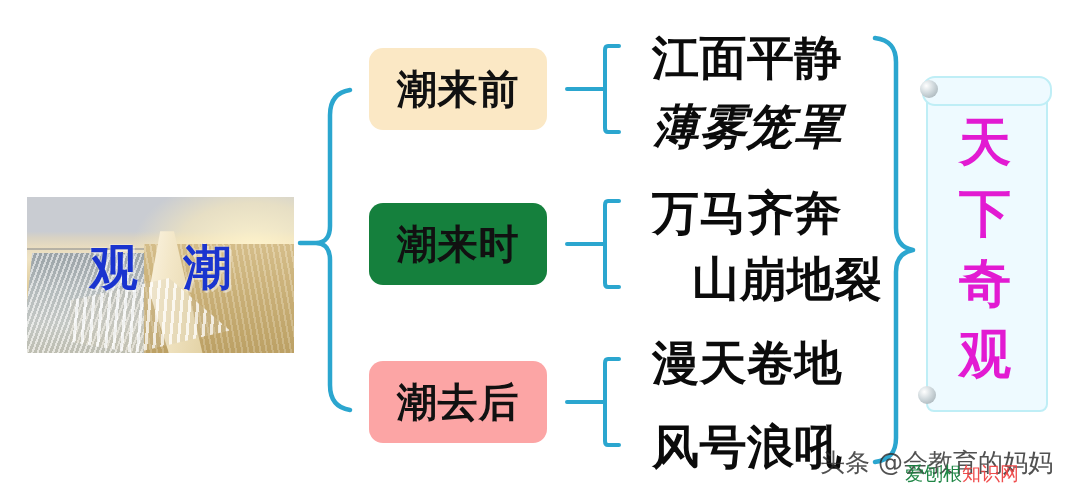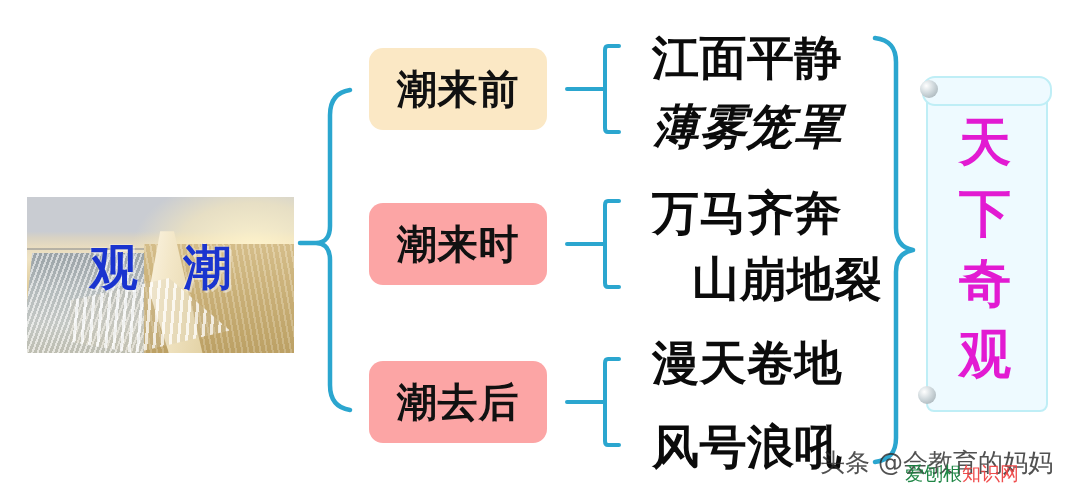--- a/index.html
+++ b/index.html
@@ -70,21 +70,21 @@
   .pill{
     position:absolute;
     width:178px;height:82px;
     border-radius:14px;
     display:flex;align-items:center;justify-content:center;
     font-size:40px;font-weight:bold;color:#111111;
     letter-spacing:.02em;
     font-family:"DejaVu Sans","Liberation Sans",sans-serif;
   }
   #pill-0{left:369px;top:48px;background:#fbe8c5;}
-  #pill-1{left:369px;top:203px;background:#fca5a5;}
+  #pill-1{left:369px;top:203px;background:#15803d;}
   #pill-2{left:369px;top:361px;background:#fca5a5;}
 
   
   .leaf{
     position:absolute;left:652px;
     font-size:47px;font-weight:bold;color:#0b0b0b;
     letter-spacing:.01em;white-space:nowrap;
     font-family:"DejaVu Sans","Liberation Sans",sans-serif;
   }
   #leaf-0-0{top:27px;}

